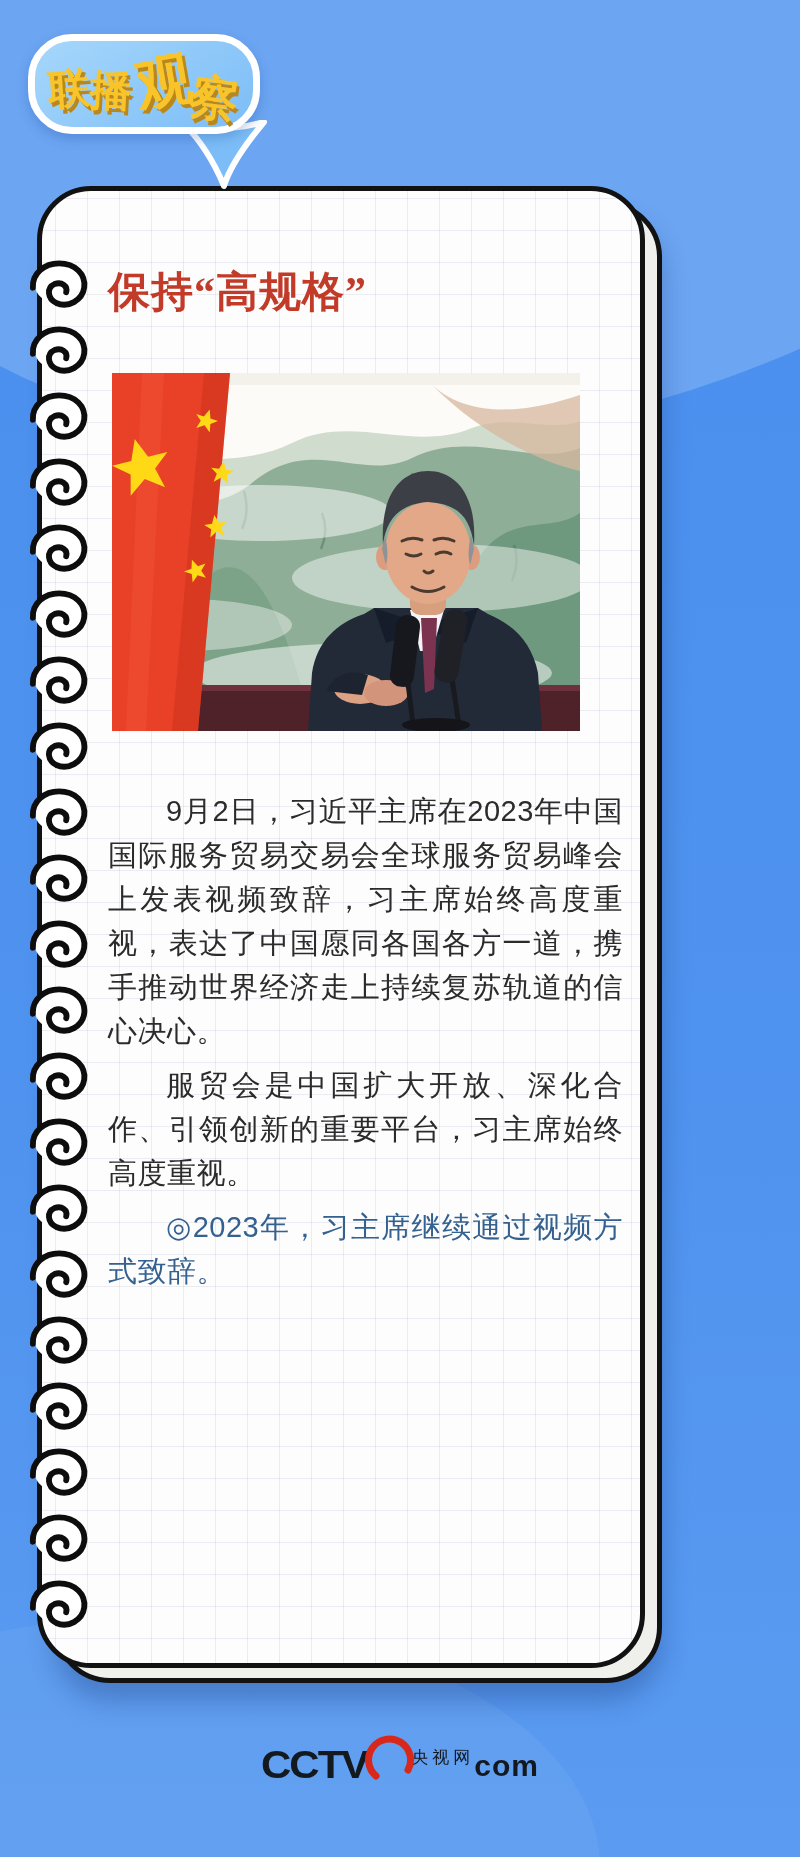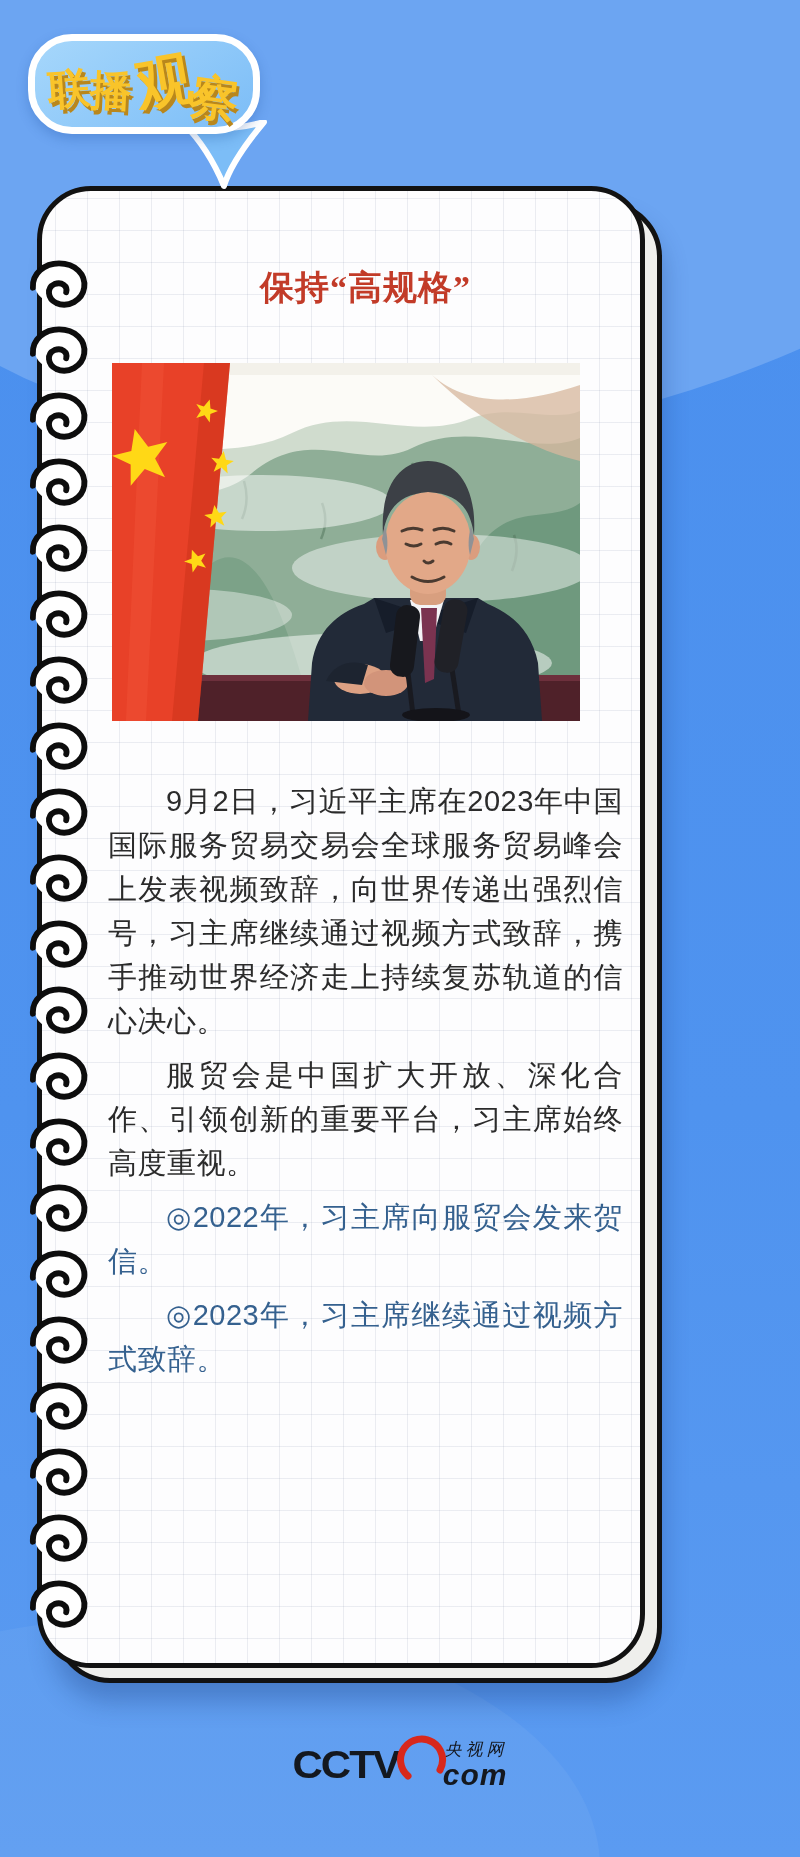--- a/index.html
+++ b/index.html
@@ -48,41 +48,41 @@
     background-image:
       linear-gradient(to right,rgba(125,135,165,.14) 1.5px,transparent 1.5px),
       linear-gradient(to bottom,rgba(125,135,165,.14) 1.5px,transparent 1.5px);
     background-size:32px 32px;background-position:13px 7px;
   }
   .rings{position:absolute;inset:0;pointer-events:none;z-index:6;}
   .ring{position:absolute;left:-10px;width:64px;height:54px;}
   
   .content{position:absolute;inset:5px;padding:72px 12px 0 61px;box-sizing:border-box;}
   .card-title{
-    margin:0;text-align:center;font-family:"Liberation Serif","DejaVu Serif",serif;
-    font-weight:bold;font-size:34px;line-height:1.16;color:#c23b28;letter-spacing:1px;
+    margin:0;font-family:"Liberation Serif","DejaVu Serif",serif;
+    font-weight:bold;font-size:42px;line-height:1.16;color:#c23b28;letter-spacing:1px;
   }
   .photo{display:block;width:468px;height:358px;margin:56px 0 0 4px;}
   .para{
     margin:0 0 10px 0;font-size:29px;line-height:44px;color:#2b2b2b;
     text-align:justify;text-indent:2em;letter-spacing:0.5px;
   }
   .para.first{margin-top:58px;}
   .para.blue{color:#35618f;}
   
   .footer{
     position:absolute;left:0;right:0;top:1738px;z-index:3;
     display:flex;align-items:center;justify-content:center;
   }
   .cctv-word{
     font-size:42px;font-weight:900;letter-spacing:-2px;color:#14181f;line-height:1;
     transform:scaleY(0.92);
   }
   .cctv-arc{margin:0 -6px 0 -4px;position:relative;top:-6px;}
-  .site-col{display:flex;flex-direction:column;align-items:flex-end;line-height:1;font-style:italic;}
+  .site-col{display:flex;flex-direction:row;align-items:flex-start;line-height:1;}
   .site-cn{font-size:17px;letter-spacing:4px;color:#14181f;}
   .site-com{font-size:30px;font-weight:700;color:#14181f;margin-top:2px;letter-spacing:1px;}
 </style>
 </head>
 <body>
 
 <div class="bg-blob"></div>
 <div class="bg-blob2"></div>
 
 <div class="logo">
@@ -177,23 +177,22 @@
           <g fill="#ffd816">
             <use href="#star" transform="translate(30 95) rotate(-14) scale(30)"></use>
             <use href="#star" transform="translate(94 48) rotate(18) scale(12)"></use>
             <use href="#star" transform="translate(110 100) rotate(8) scale(12)"></use>
             <use href="#star" transform="translate(104 154) rotate(-8) scale(12)"></use>
             <use href="#star" transform="translate(84 198) rotate(-20) scale(12)"></use>
           </g>
         </g>
       </svg>
 
-      <p class="para first">9月2日，习近平主席在2023年中国国际服务贸易交易会全球服务贸易峰会上发表视频致辞，向世界传递出强烈信号，习主席继续通过视频方式致辞，携手推动世界经济走上持续复苏轨道的信心决心。</p>
+      <p class="para first">9月2日，习近平主席在2023年中国国际服务贸易交易会全球服务贸易峰会上发表视频致辞，习主席始终高度重视，表达了中国愿同各国各方一道，携手推动世界经济走上持续复苏轨道的信心决心。</p>
       <p class="para">服贸会是中国扩大开放、深化合作、引领创新的重要平台，习主席始终高度重视。</p>
-      <p class="para blue">◎2022年，习主席向服贸会发来贺信。</p>
       <p class="para blue">◎2023年，习主席继续通过视频方式致辞。</p>
 
     </div>
   </div>
   <div class="rings">
       <svg class="ring" style="top:72px" viewBox="0 0 70 60">
         <ellipse cx="35" cy="29" rx="27" ry="22" fill="#ffffff"></ellipse>
         <path d="M6 33 C5 17 19 6 35 6 C53 6 65 18 63 33 C61 47 45 56 32 50 C22 45 21 33 30 29 C38 26 45 31 43 38" fill="none" stroke="#0d0d0d" stroke-width="6.5" stroke-linecap="round"></path>
       </svg>
       <svg class="ring" style="top:138px" viewBox="0 0 70 60">

